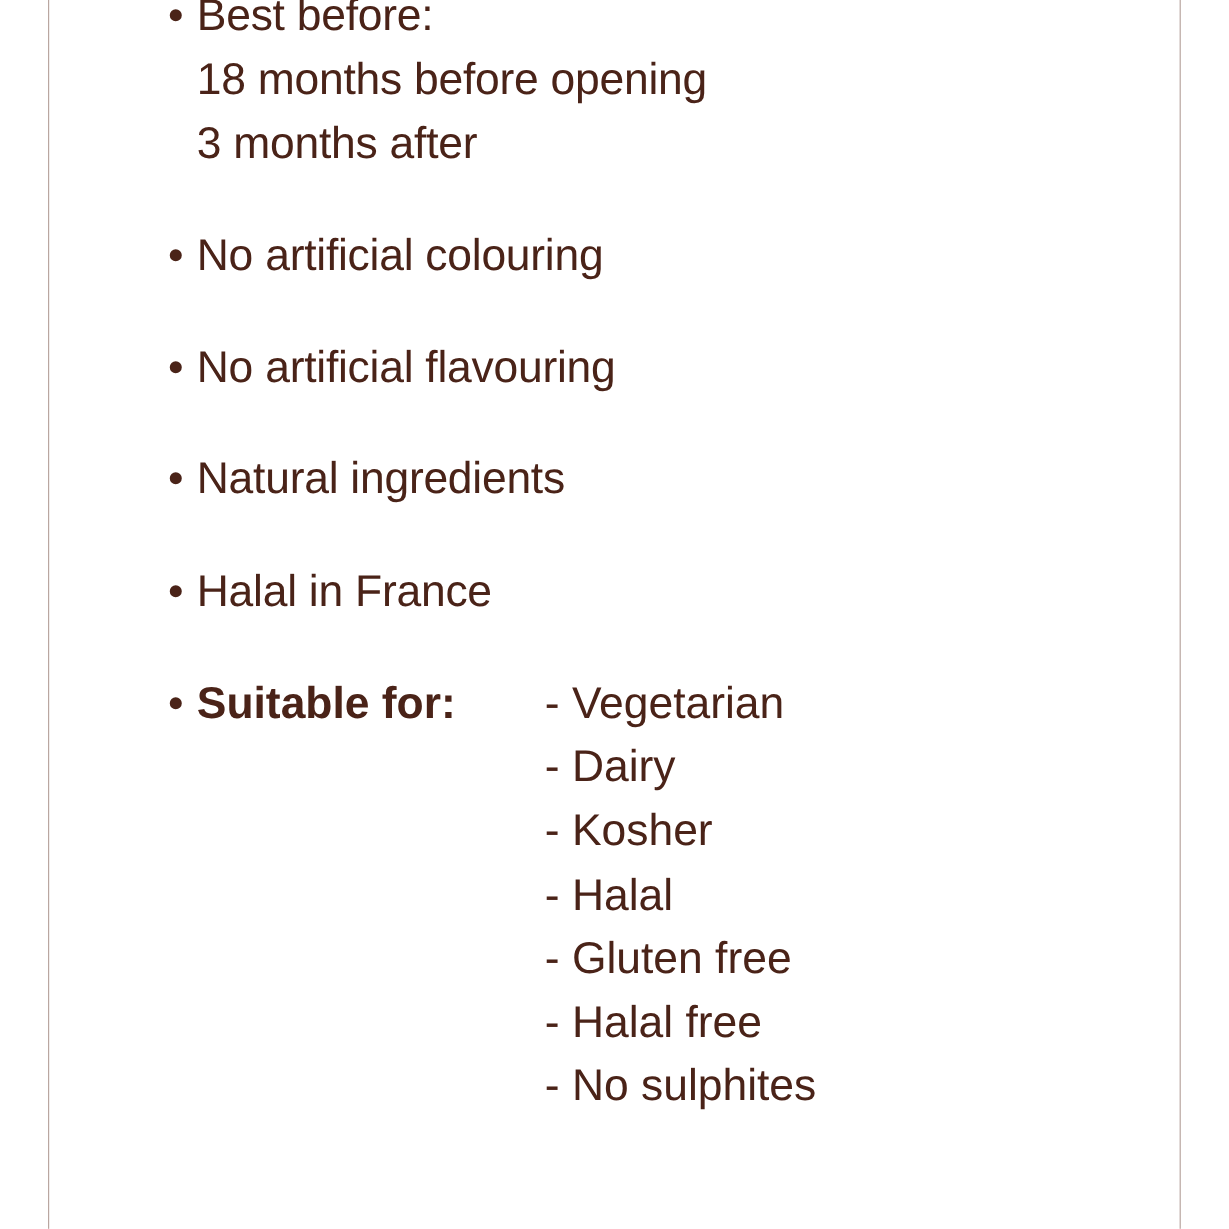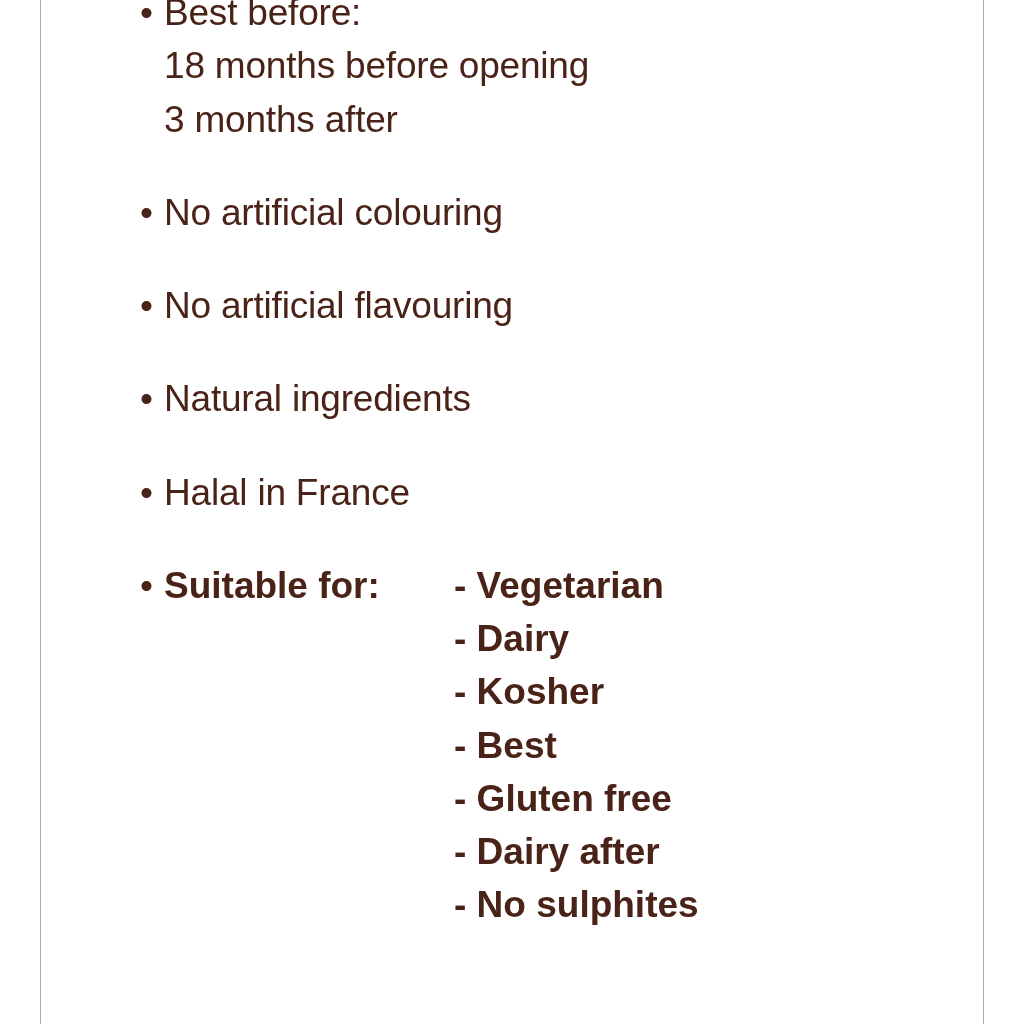--- a/index.html
+++ b/index.html
@@ -69,21 +69,20 @@
     line-height: 1.44;
   }
   .suitable-label {
     flex: 0 0 auto;
     width: 290px;
     white-space: nowrap;
     font-weight: bold;
   }
   .suitable-list {
     flex: 1 1 auto;
-    font-weight: bold;
   }
   .suitable-item {
     display: block;
     white-space: nowrap;
   }
 </style>
 </head>
 <body>
 
 <div class="page">
@@ -143,29 +142,29 @@
         <span class="suitable-item">
           <span>-</span>
           <span>Dairy</span>
         </span>
         <span class="suitable-item">
           <span>-</span>
           <span>Kosher</span>
         </span>
         <span class="suitable-item">
           <span>-</span>
-          <span>Best</span>
+          <span>Halal</span>
         </span>
         <span class="suitable-item">
           <span>-</span>
           <span>Gluten free</span>
         </span>
         <span class="suitable-item">
           <span>-</span>
-          <span>Dairy after</span>
+          <span>Halal free</span>
         </span>
         <span class="suitable-item">
           <span>-</span>
           <span>No sulphites</span>
         </span>
       </span>
     </div>
 
   </div>
 </div>

